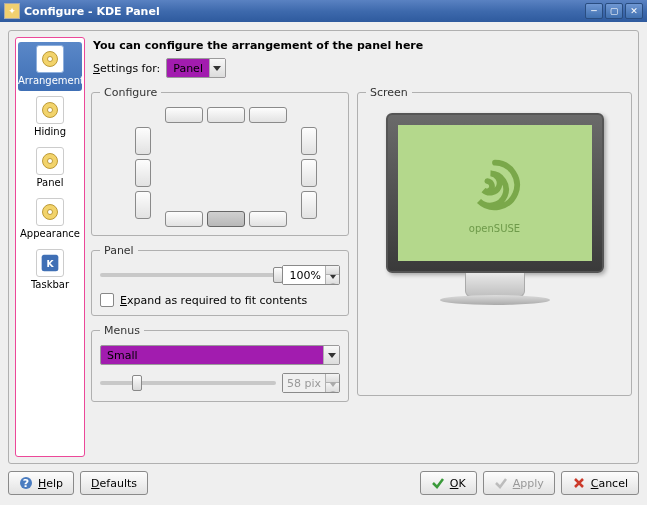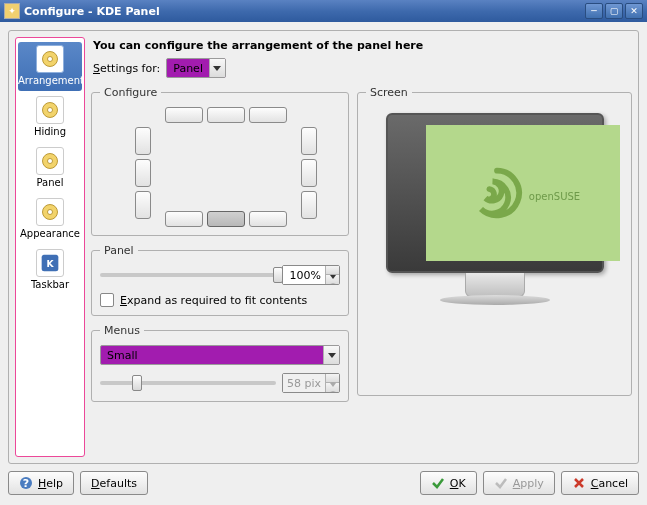--- a/index.html
+++ b/index.html
@@ -65,21 +65,21 @@
 
 .size-combo { width:100%; }
 .size-slider-row { display:flex; align-items:center; gap:6px; margin-top:8px;}
 .disabled { color:#999; }
 .spin.disabled input { color:#999; background:#f0f0f0;}
 
 
 .screen-group { height: 310px; }
 .monitor-wrap { display:flex; flex-direction:column; align-items:center; margin-top:6px;}
 .monitor { width:218px; height:160px; border:2px solid #555; border-radius:6px; background:linear-gradient(to bottom,#6a6a6a,#3a3a3a); padding:10px; box-shadow: 2px 2px 4px rgba(0,0,0,0.3);}
-.screen-inner { width:100%; height:100%; background:#b4d88c; display:flex; flex-direction:row; align-items:center; justify-content:center;margin-left:28px; }
+.screen-inner { width:100%; height:100%; background:#b4d88c; display:flex; flex-direction:column; align-items:center; justify-content:center; }
 .swirl { width:64px; height:64px; }
 .brand { color:#6e9a4a; font-size:10px; margin-top:6px;}
 .monitor-stand { width:60px; height:24px; background:linear-gradient(to bottom,#e8e8e8,#c0c0c0); border-radius: 0 0 6px 6px; border:1px solid #aaa; border-top:none;}
 .monitor-base { width:110px; height:10px; background:linear-gradient(to bottom,#ddd,#aaa); border-radius:50%; margin-top:-2px;}
 
 
 .bottom-bar { position:absolute; left:8px; right:8px; bottom:8px; height:28px; display:flex; align-items:center; gap:6px;}
 .btn { height:24px; padding:0 10px; border:1px solid #8a8a8a; border-radius:3px; background:linear-gradient(to bottom,#fdfdfd,#e2e2e2); display:inline-flex; align-items:center; gap:5px; cursor:pointer;}
 .btn.disabled { color:#999; cursor:default;}
 .btn .u { text-decoration: underline; }

